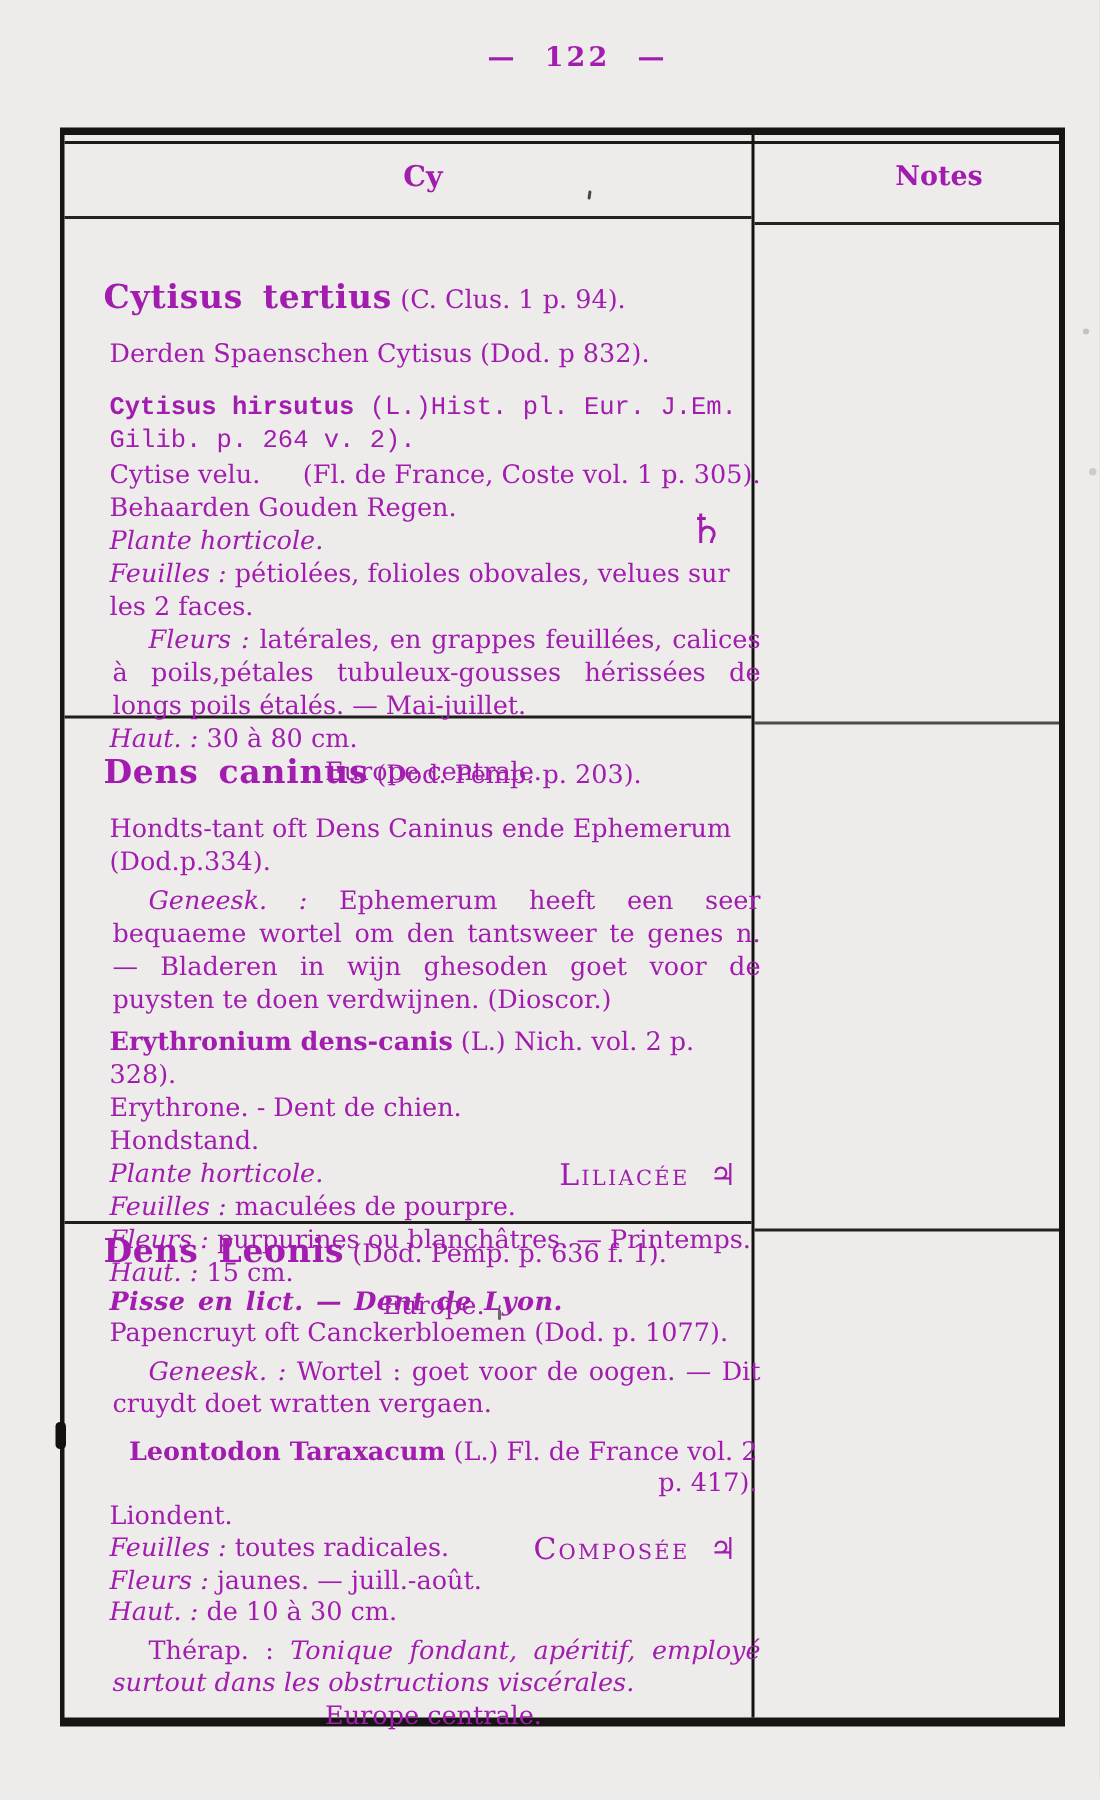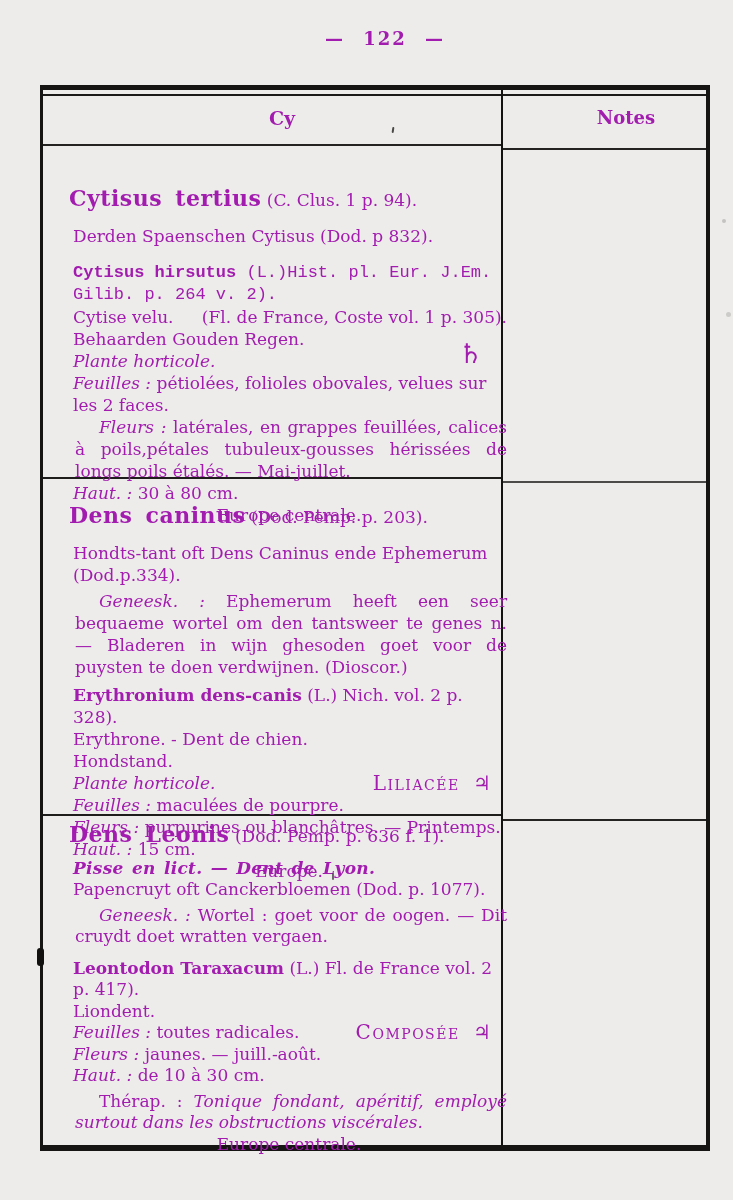--- a/index.html
+++ b/index.html
@@ -61,21 +61,21 @@
   .hang{padding-left:20px;padding-right:6px;text-indent:24px;text-align:justify;}
   .center{text-align:center;}
   .rel{position:relative;}
   .sym{font-family:"DejaVu Sans",sans-serif;font-style:normal;}
   .saturn{position:absolute;right:30px;top:-7px;font-size:27px;}
   .family{position:absolute;right:22px;top:0;white-space:nowrap;}
   .sc{font-variant:small-caps;font-weight:normal;letter-spacing:1.5px;font-size:20px;}
   .jup{font-size:20px;margin-left:8px;}
   .gap2{margin-top:4px;}
   .gap6{margin-top:6px;}
-  .gap10{margin-top:10px;}
+  .gap10{margin-top:10px;text-align:right;}
   
   .speck{position:absolute;background:#4a4947;border-radius:50%;}
   .sp-cy{left:392px;top:127px;width:2px;height:6px;border-radius:2px;transform:rotate(8deg);}
   .sp-r1{left:722px;top:219px;width:4px;height:4px;opacity:.25;}
   .sp-r2{left:726px;top:312px;width:5px;height:5px;opacity:.2;}
   .sp-dod{left:332px;top:873px;width:2px;height:7px;border-radius:2px;opacity:.8;}
   .blob{position:absolute;left:37px;top:948px;width:7px;height:18px;background:#12110f;border-radius:3px;}
 </style>
 </head>
 <body>

